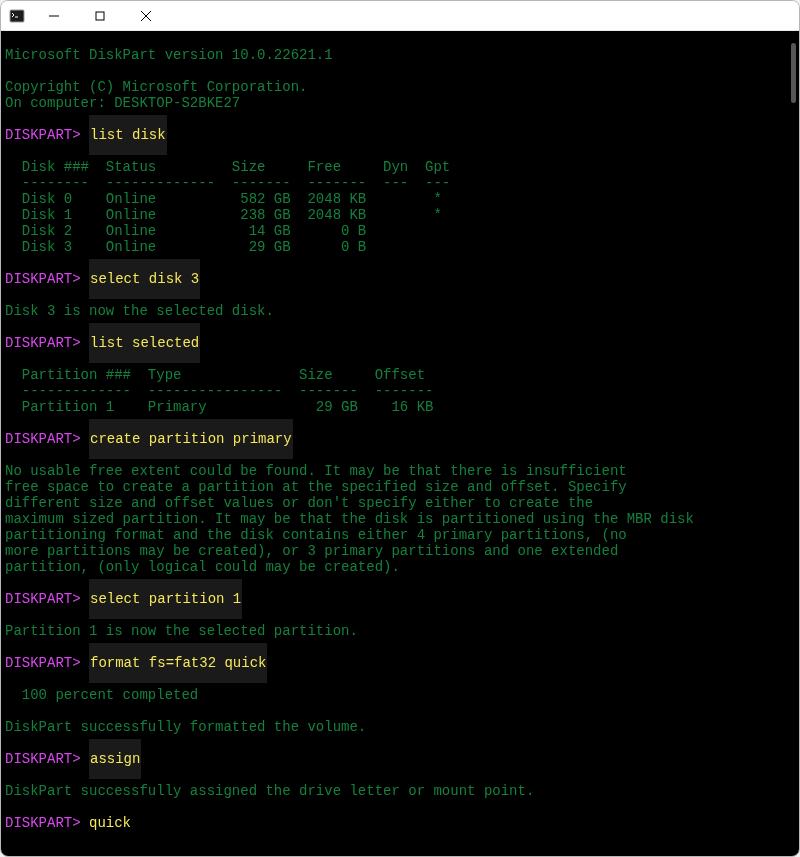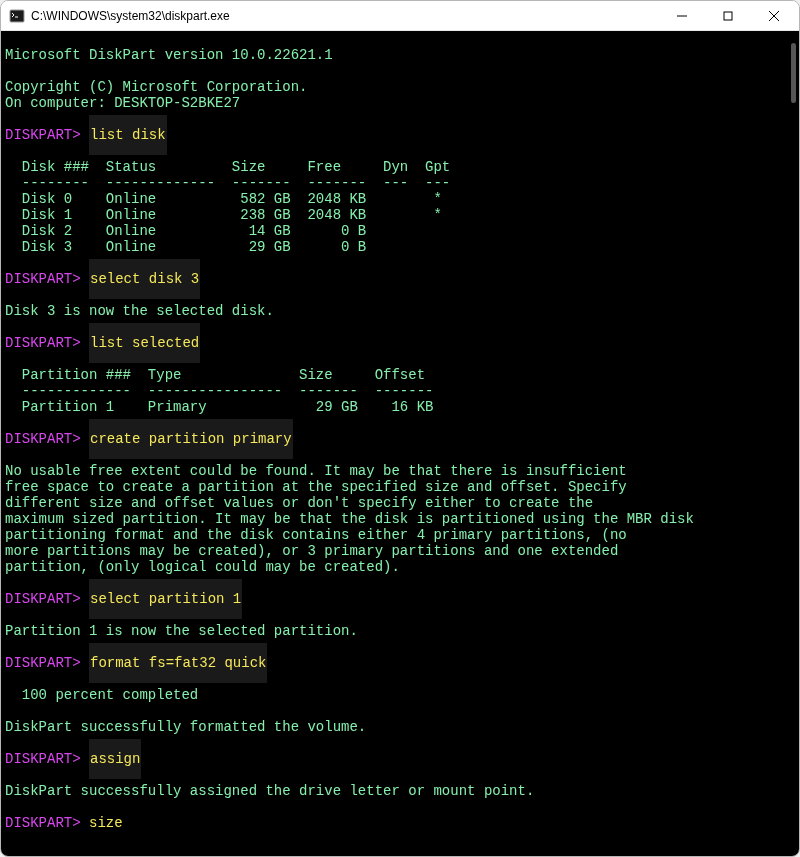--- a/index.html
+++ b/index.html
@@ -82,35 +82,34 @@
       top:12px;
       right:3px;
       width:5px;
       height:60px;
       background:#565656;
       border-radius:3px;
     }
     .prompt { color: #d946ef; }
     .cmd { color: #f5e85a; }
     .cmd-hl { color: #f5e85a; background: #1a1a1a; padding:12px 1px; }
-    .out { color: #86efac; }
+    .out { color: #15803d; }
   </style>
 </head>
 <body>
 
 <div class="window">
   <div class="titlebar">
     <span class="titlebar-icon">
       <svg viewBox="0 0 16 16">
           <rect x="1" y="2" width="14" height="12" rx="1" fill="#1c1c1c" stroke="#9a9a9a" stroke-width="1"></rect>
           <path d="M3 5 L5 7 L3 9" stroke="#fff" stroke-width="1" fill="none"></path>
           <line x1="6" y1="9" x2="9" y2="9" stroke="#fff" stroke-width="1"></line>
         </svg>
     </span>
-    <span class="titlebar-title">C:\WINDOWS\system32\diskpart.exe</span>
     <div class="titlebar-controls">
       <button class="titlebar-btn">
         <svg viewBox="0 0 10 10">
             <line x1="0" y1="5" x2="10" y2="5" stroke="#000" stroke-width="1"></line>
           </svg>
       </button>
       <button class="titlebar-btn">
         <svg viewBox="0 0 10 10">
             <rect x="1" y="1" width="8" height="8" fill="none" stroke="#000" stroke-width="1"></rect>
           </svg>
@@ -167,16 +166,16 @@
 <span class="prompt">DISKPART&gt; </span><span class="cmd-hl">format fs=fat32 quick</span>
 
 <span class="out">  100 percent completed</span>
 
 <span class="out">DiskPart successfully formatted the volume.</span>
 
 <span class="prompt">DISKPART&gt; </span><span class="cmd-hl">assign</span>
 
 <span class="out">DiskPart successfully assigned the drive letter or mount point.</span>
 
-<span class="prompt">DISKPART&gt; </span><span class="cmd">size</span>
+<span class="prompt">DISKPART&gt; </span><span class="cmd">quick</span>
 </div>
   </div>
 </div>
 
 </body></html>

